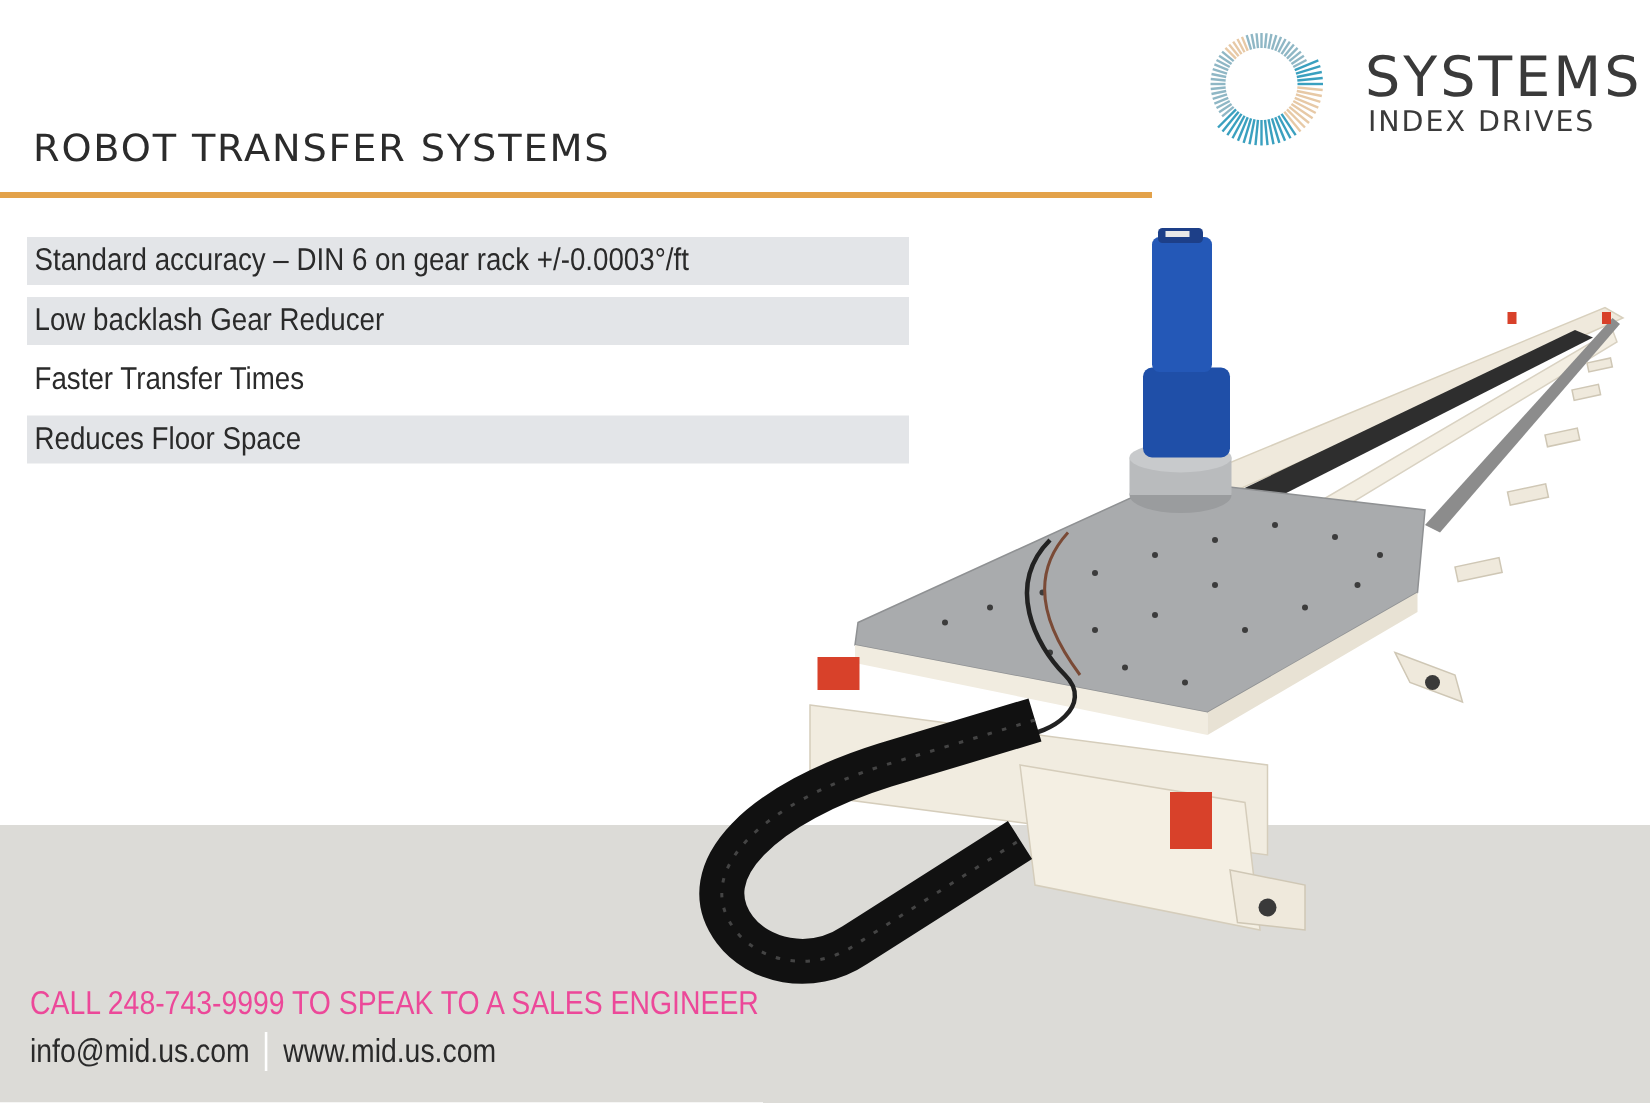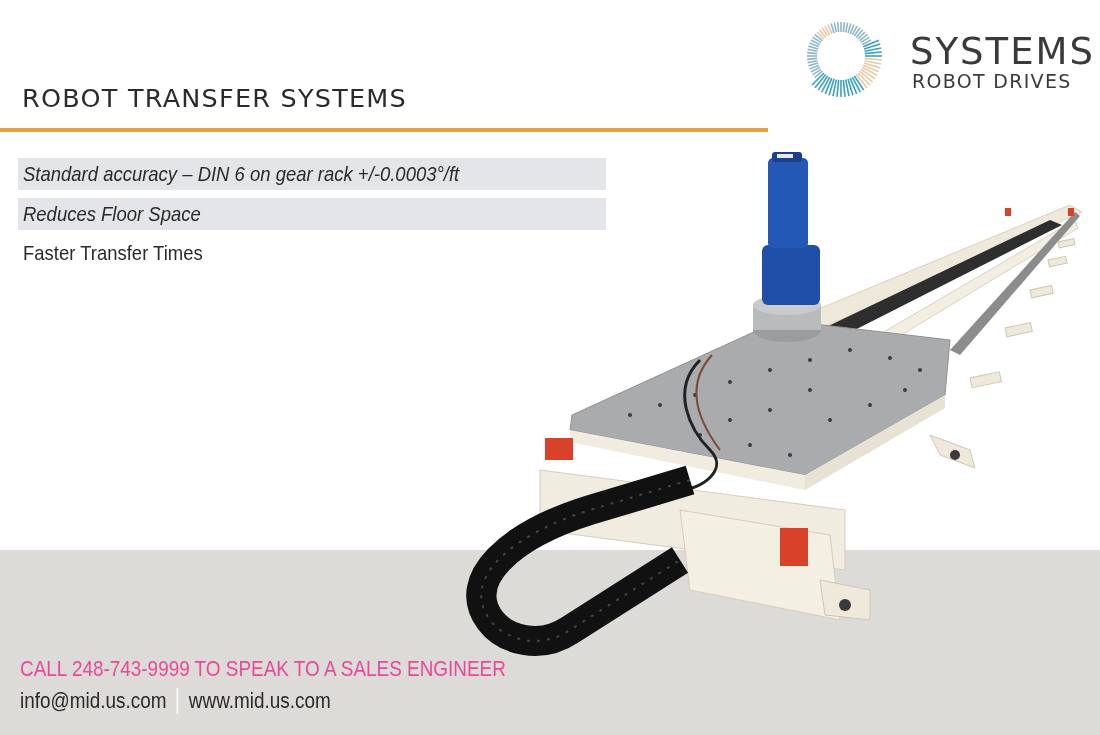--- a/index.html
+++ b/index.html
@@ -6,21 +6,21 @@
   body { width:1100px; height:735px; position:relative; overflow:hidden; background:#ffffff; font-family:"Liberation Sans", sans-serif; }
   .footer-band { position:absolute; left:0; top:550px; width:1100px; height:185px; background:#dcdbd7; }
   .page-title { position:absolute; left:22px; top:84px; font-size:25px; letter-spacing:1.2px; color:#2b2b2b; font-weight:normal; font-family:"DejaVu Sans", sans-serif; transform:scaleX(1.02); transform-origin:left; }
   .accent-rule { position:absolute; left:0; top:128px; width:768px; height:4px; background:#e3a24a; }
   .logo { position:absolute; left:798px; top:14px; width:290px; height:84px; }
   .logo-ring { position:absolute; left:0; top:0; width:86px; height:84px; }
   .logo-main { position:absolute; left:112px; top:18px; font-size:37px; letter-spacing:2px; color:#3a3a3a; font-family:"DejaVu Sans", sans-serif; font-weight:normal; line-height:40px; }
   .logo-sub { position:absolute; left:114px; top:56px; font-size:19px; letter-spacing:1.3px; color:#3a3a3a; font-family:"DejaVu Sans", sans-serif; line-height:22px; }
   .features { position:absolute; left:18px; top:158px; width:588px; }
   .feature { height:32px; margin-bottom:7.5px; padding-left:5px; font-size:21px; line-height:32px; color:#2a2a2a; font-family:"Liberation Sans", sans-serif; transform-origin:left; white-space:nowrap; }
-  .feature.shaded { background:#e3e5e8;font-style:italic; }
+  .feature.shaded { background:#e3e5e8; }
   .feature span { display:inline-block; transform:scaleX(0.88); transform-origin:left; }
   .product { position:absolute; left:450px; top:150px; width:650px; height:510px; }
   .cta { position:absolute; left:20px; top:656px; font-size:22px; color:#ec4899; white-space:nowrap; }
   .cta span { display:inline-block; transform:scaleX(0.86); transform-origin:left; }
   .contact { position:absolute; left:20px; top:688px; font-size:22px; color:#2a2a2a; white-space:nowrap; display:flex; align-items:flex-start; }
   .contact .inner { display:inline-flex; align-items:center; transform:scaleX(0.86); transform-origin:left; }
   .sep { display:inline-block; width:2px; height:26px; background:#ffffff; margin:0 12px 0 12px; }
 </style>
 </head>
 <body>
@@ -88,30 +88,31 @@
       <line x1="59.970562748477136" y1="25.029437251522857" x2="67.04163056034261" y2="17.95836943965738" stroke="#8fb7c5" stroke-width="1.6"></line>
       <line x1="61.55225088070568" y1="26.774561180072496" x2="69.28235541433304" y2="20.430628338436037" stroke="#8fb7c5" stroke-width="1.6"></line>
       <line x1="62.955270695261085" y1="28.666314407529548" x2="71.26996681828653" y2="23.110612077333528" stroke="#8fb7c5" stroke-width="1.6"></line>
       <line x1="64.16611034436052" y1="30.68647831617605" x2="72.98532298784406" y2="25.97251094791607" stroke="#8fb7c5" stroke-width="1.6"></line>
       <line x1="65.17310878027088" y1="32.815597623237835" x2="80.87906083296275" y2="26.309979273031296" stroke="#3aa0bf" stroke-width="1.6"></line>
       <line x1="65.96656805757301" y1="35.0331677458929" x2="82.23455376502056" y2="30.098328232567038" stroke="#3aa0bf" stroke-width="1.6"></line>
       <line x1="66.53884672967753" y1="37.317832271612914" x2="83.21219649653244" y2="34.001296797338725" stroke="#3aa0bf" stroke-width="1.6"></line>
       <line x1="66.88443344013272" y1="39.647588632090546" x2="83.80257379356007" y2="37.98129724648802" stroke="#3aa0bf" stroke-width="1.6"></line>
     </svg>
   <div class="logo-main">SYSTEMS</div>
-  <div class="logo-sub">ROBOT DRIVES</div>
+  <div class="logo-sub">INDEX DRIVES</div>
 </div>
 
 <div class="page-title">ROBOT TRANSFER SYSTEMS</div>
 <div class="accent-rule"></div>
 
 <div class="features">
   <div class="feature shaded"><span>Standard accuracy – DIN 6 on gear rack +/-0.0003°/ft</span></div>
+  <div class="feature shaded"><span>Low backlash Gear Reducer</span></div>
+  <div class="feature"><span>Faster Transfer Times</span></div>
   <div class="feature shaded"><span>Reduces Floor Space</span></div>
-  <div class="feature"><span>Faster Transfer Times</span></div>
 </div>
 
 <svg class="product" viewBox="0 0 650 510" aria-label="Robot transfer system: blue motor gear reducer on steel carriage plate over long white rail frame with gear rack and black cable carrier">
 
   <polygon points="330,175 620,55 632,62 345,190" fill="#efe9dc" stroke="#d8d0bd"></polygon>
   <polygon points="370,180 600,70 612,75 385,190" fill="#2e2e2e"></polygon>
   <polygon points="420,190 625,70 628,78 430,198" fill="#f3eee2" stroke="#d9d2c2"></polygon>
   <polygon points="500,200 625,62 630,66 510,205" fill="#8c8c8c"></polygon>
 
   <g fill="#efe9dc" stroke="#cfc7b5">

